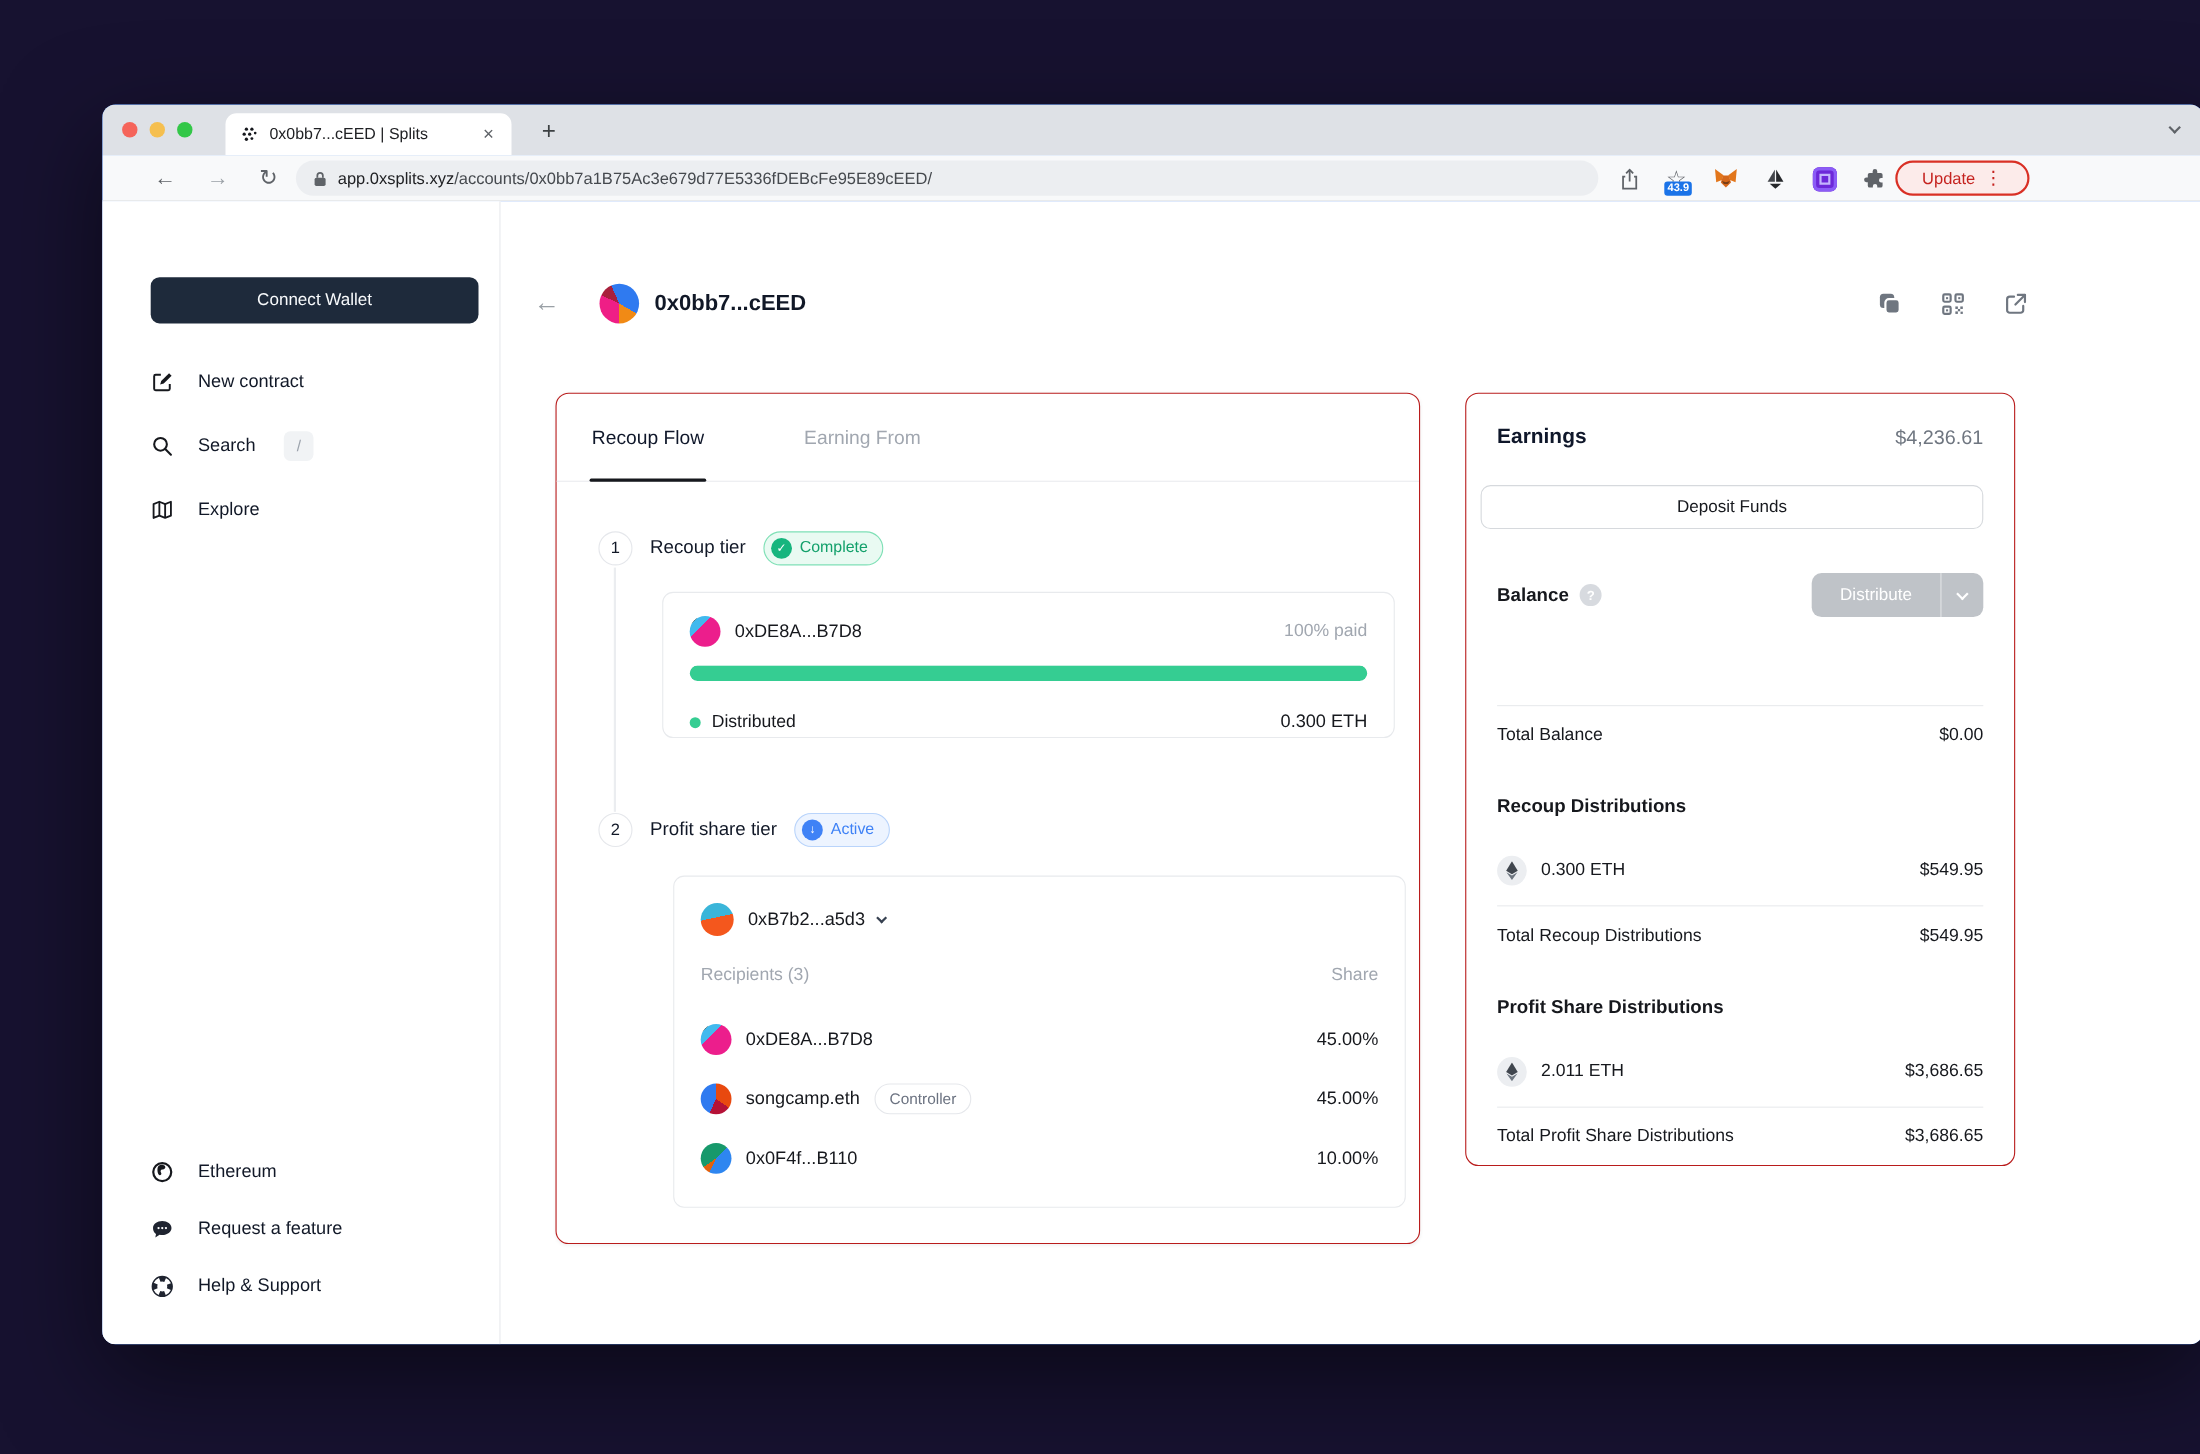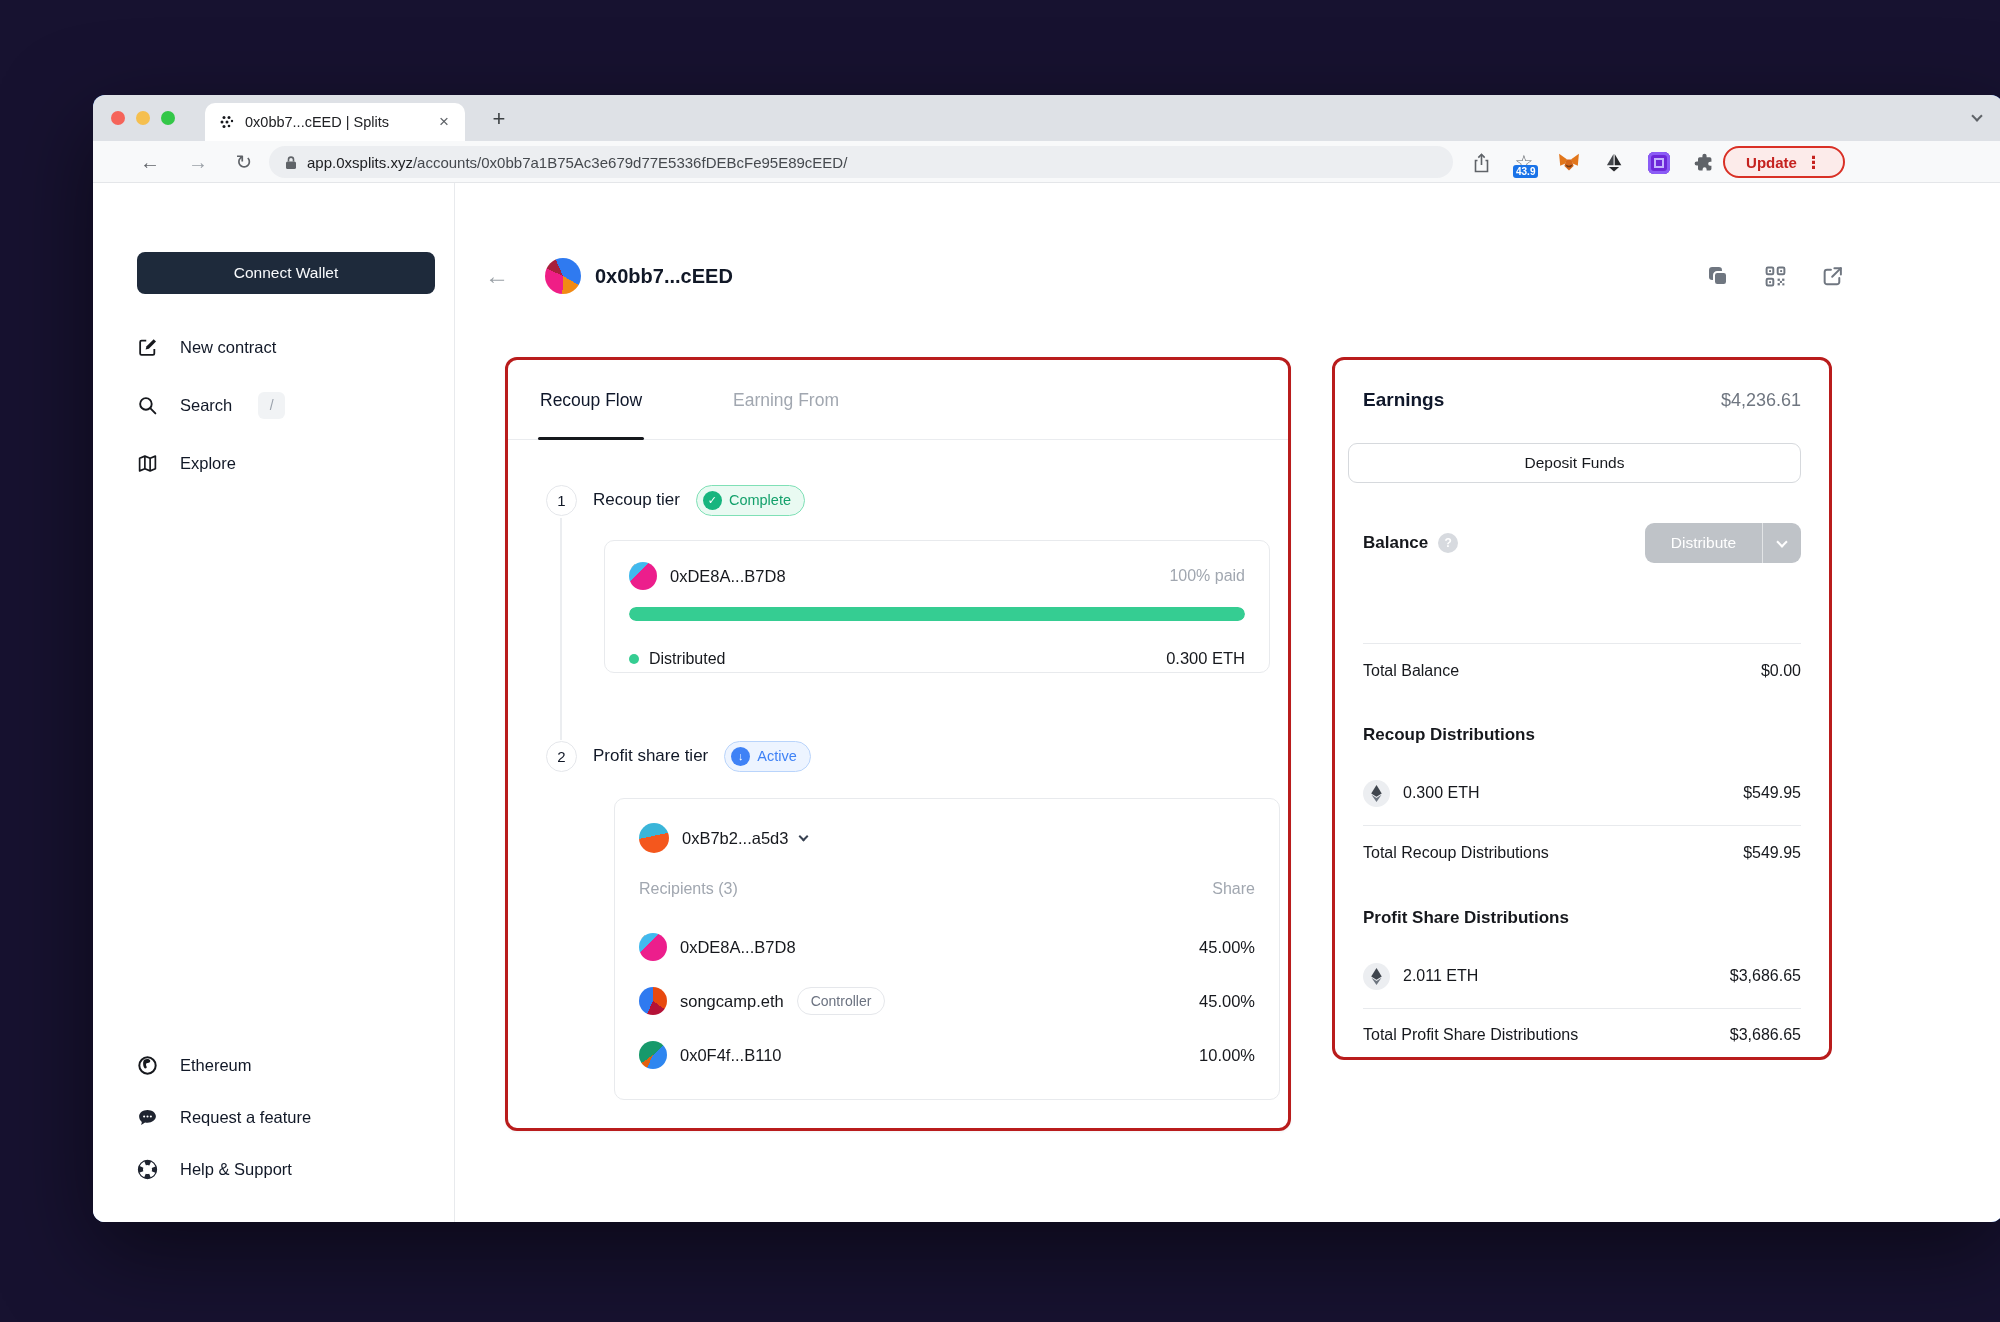--- a/index.html
+++ b/index.html
@@ -44,41 +44,41 @@
   .tool-ico { position:absolute; top:8px; width:28px; height:28px; display:flex; align-items:center; justify-content:center; }
   .ext-badge {
     position:absolute; font-size:10px; font-weight:bold; color:#fff; background:#1a73e8;
     border-radius:3px; padding:1px 3px; left:1420px; top:24px; z-index:2;
   }
   .purple-ext { width:22px; height:22px; border-radius:6px; background:#6d28d9; box-shadow:inset 0 0 0 3px #8b5cf6, inset 0 0 0 6px #6d28d9, inset 0 0 0 8px #c4b5fd; }
   .profile-av { width:26px; height:26px; border-radius:50%; background:radial-gradient(circle at 35% 30%, #e07b39 0 30%, #3a2d52 31% 70%, #17122b 100%); }
   .update-pill {
     position:absolute; left:1630px; top:5px; width:122px; height:32px; border:2px solid #d93025;
     border-radius:16px; background:#fcebea; color:#c5221f; display:flex; align-items:center; justify-content:center; gap:8px;
-    font-size:15px; font-weight:700;
+    font-size:15px; font-weight:400;
   }
   
   .app { position:absolute; left:0; top:88px; right:0; bottom:0; background:#fff; }
   .sidebar { position:absolute; left:0; top:0; bottom:0; width:362px; border-right:1px solid #e8eaed; background:#fff; }
   .connect {
     position:absolute; left:44px; top:69px; width:298px; height:42px; background:#1e2a3b; color:#f8fafc;
     border:none; border-radius:8px; font-size:15.5px; font-family:inherit; font-weight:500;
   }
   .nav { position:absolute; left:44px; top:148px; display:flex; flex-direction:column; gap:26px; }
   .nav-item { display:flex; align-items:center; gap:22px; height:32px; font-size:16.5px; font-weight:500; color:#111827; }
   .slash-key { margin-left:4px; width:27px; height:27px; background:#f1f3f5; border-radius:6px; color:#9aa1ab; font-size:14px; display:flex; align-items:center; justify-content:center; }
   .side-footer { position:absolute; left:44px; bottom:37px; display:flex; flex-direction:column; gap:20px; }
   .main { position:absolute; left:362px; top:0; right:0; bottom:0; }
   .page-head { position:absolute; left:0; top:75px; width:100%; height:36px; }
   .back-arrow { position:absolute; left:30px; top:0; font-size:24px; color:#9aa0a6; line-height:36px; }
   .acct-av { position:absolute; left:90px; top:0; width:36px; height:36px; border-radius:50%; }
   .page-title { position:absolute; left:140px; top:0; line-height:36px; font-size:20px; font-weight:600; color:#111827; }
   .head-ico { position:absolute; top:3px; width:30px; height:30px; display:flex; align-items:center; justify-content:center; }
   
-  .card { position:absolute; background:#fff; border:3px solid #b91c1c; border-radius:12px; }
+  .card { position:absolute; background:#fff; border:1px solid #b91c1c; border-radius:12px; }
   .flow-card { left:50px; top:174px; width:786px; height:774px; box-shadow:0 1px 3px rgba(16,24,40,.05); }
   .tabs { position:absolute; left:0; top:0; right:0; height:80px; border-bottom:1px solid #eaecef; }
   .ftab { position:absolute; top:0; height:80px; line-height:80px; font-size:17.5px; font-weight:500; color:#a1a7b0; }
   .ftab.active { color:#0f172a; }
   .ftab.active::after { content:""; position:absolute; left:-2px; right:-2px; bottom:0; height:3px; background:#16181d; border-radius:2px; }
   .step { position:absolute; left:38px; display:flex; align-items:center; gap:16px; height:32px; }
   .step-circle { width:31px; height:31px; border-radius:50%; border:1px solid #e5e7eb; display:flex; align-items:center; justify-content:center; font-size:15px; color:#111827; background:#fff; }
   .step-title { font-size:17px; font-weight:500; color:#111827; }
   .badge { display:flex; align-items:center; gap:7px; border-radius:999px; padding:5px 13px 5px 6px; font-size:14.5px; font-weight:500; }
   .badge-green { background:#e9faf2; border:1px solid #7fe0b6; color:#13a06b; }

